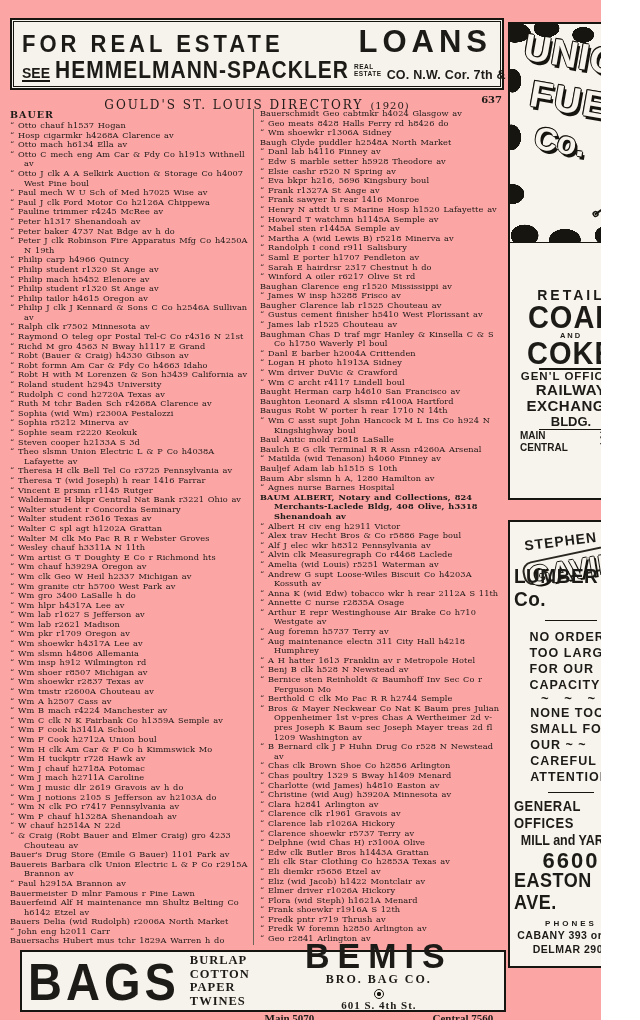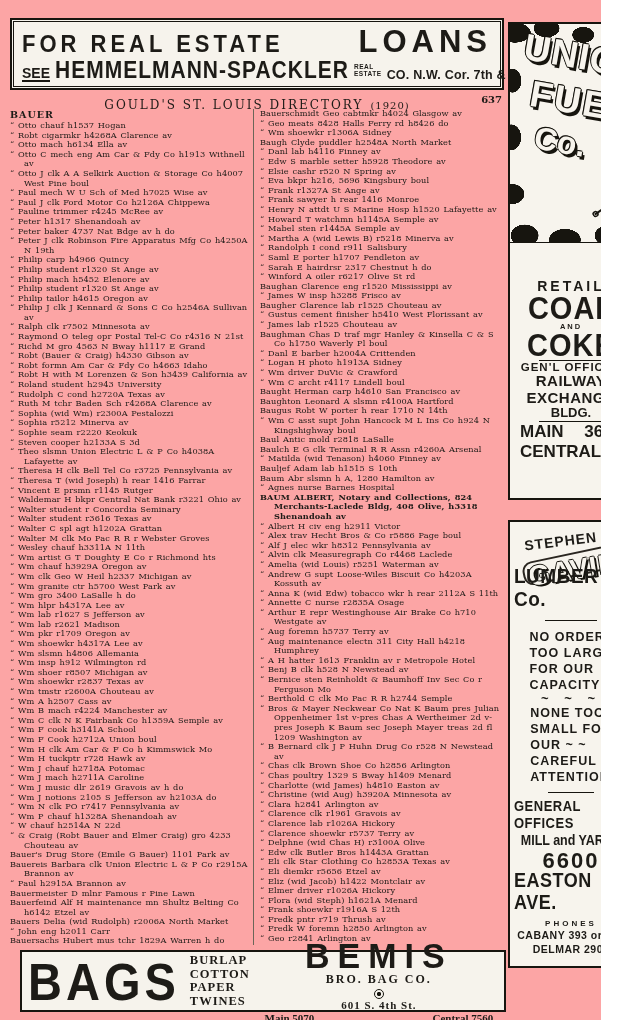--- a/index.html
+++ b/index.html
@@ -83,21 +83,21 @@
   .shovel{position:absolute;right:8px;bottom:26px;transform:rotate(-35deg);}
   .union-body{text-align:center;font-family:"Liberation Sans",sans-serif;flex:1;
               display:flex;flex-direction:column;justify-content:center;padding:4px 0;}
   .u-retail{font-size:14px;letter-spacing:3px;font-weight:bold;}
   .u-coal,.u-coke{font-size:29px;font-weight:900;letter-spacing:1px;transform:scaleY(1.1);line-height:1;}
   .u-and{font-size:7.5px;font-weight:bold;letter-spacing:2px;line-height:1;}
   .u-rule{width:64px;height:1.5px;background:#17150f;margin:0 auto;}
   .u-offices-label{font-size:11.5px;font-weight:bold;letter-spacing:1px;}
   .u-off1,.u-off2{font-size:15px;font-weight:bold;letter-spacing:.5px;line-height:1.1;}
   .u-off3{font-size:13px;font-weight:bold;line-height:1.1;}
-  .u-phone{display:flex;justify-content:space-between;padding:0 10px;font-size:17px;
+  .u-phone{display:flex;justify-content:space-between;padding:0 10px;font-size:10px;
            font-weight:bold;line-height:1.2;}
   
   .gavin-ad{margin-top:20px;height:448px;display:flex;flex-direction:column;align-items:center;
             font-family:"Liberation Sans",sans-serif;padding:10px 4px;box-sizing:border-box;}
   .g-top{font-size:14px;font-weight:bold;letter-spacing:1px;transform:rotate(-7deg);
          align-self:flex-start;margin-left:10px;}
   .g-logo{position:relative;height:44px;width:100%;}
   .g-log{position:absolute;left:8px;top:4px;width:104px;height:20px;border:2px solid #2a2620;
          border-radius:10px;transform:rotate(-12deg);background:#f7f4ed;}
   .g-name{position:absolute;left:14px;top:6px;transform:rotate(-9deg);font-size:28px;
@@ -144,21 +144,21 @@
       <span class="dir-title">GOULD'S ST. LOUIS DIRECTORY</span>
       <span class="dir-year">(1920)</span>
       <span class="dir-page">637</span>
     </div>
 
     <div class="columns">
       <div class="col col-left">
         <div class="entry-heading">BAUER</div>
         <div>
             <div class="entry">“ Otto chauf h1537 Hogan</div>
-            <div class="entry">“ Robt cigarmkr h4268A Clarence av</div>
+            <div class="entry">“ Hosp cigarmkr h4268A Clarence av</div>
             <div class="entry">“ Otto mach h6134 Ella av</div>
             <div class="entry">“ Otto C mech eng Am Car &amp; Fdy Co h1913 Withnell av</div>
             <div class="entry">“ Otto J clk A A Selkirk Auction &amp; Storage Co h4007 West Pine boul</div>
             <div class="entry">“ Paul mech W U Sch of Med h7025 Wise av</div>
             <div class="entry">“ Paul J clk Ford Motor Co h2126A Chippewa</div>
             <div class="entry">“ Pauline trimmer r4245 McRee av</div>
             <div class="entry">“ Peter h1317 Shenandoah av</div>
             <div class="entry">“ Peter baker 4737 Nat Bdge av h do</div>
             <div class="entry">“ Peter J clk Robinson Fire Apparatus Mfg Co h4250A N 19th</div>
             <div class="entry">“ Philip carp h4966 Quincy</div>

